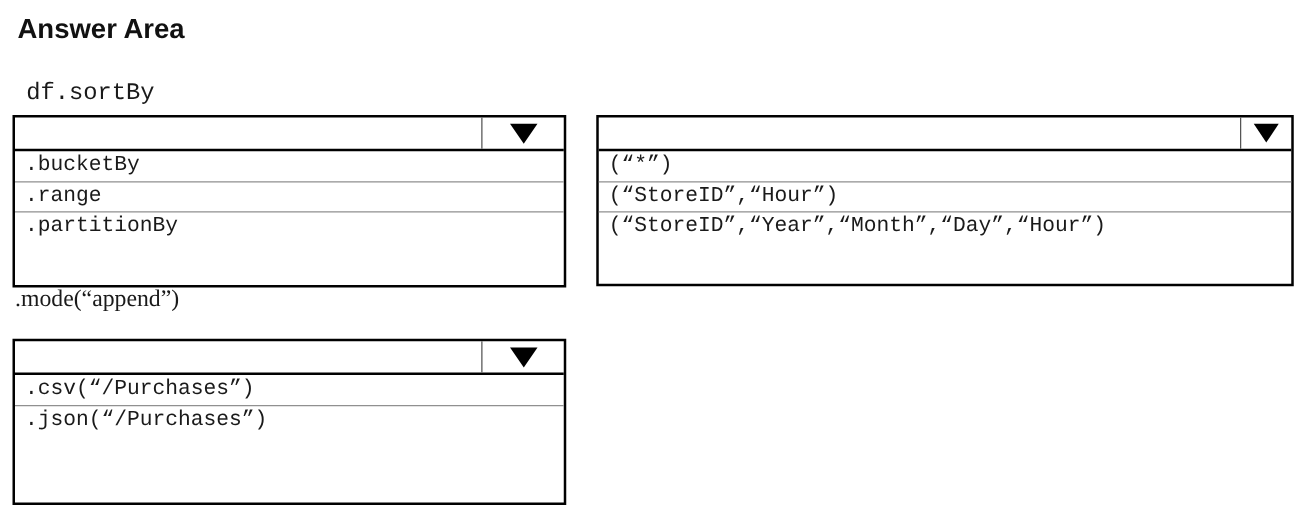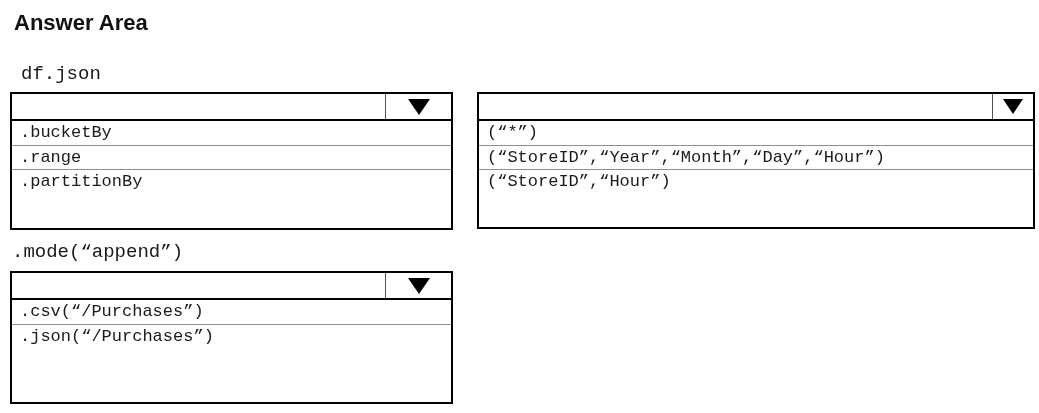--- a/index.html
+++ b/index.html
@@ -21,21 +21,21 @@
     font-size: 22px;
     color: #111111;
   }
   .code-label {
     position: absolute;
     font-size: 19px;
     white-space: pre;
     color: #1a1a1a;
   }
   #label-0 { left: 21px; top: 63px; }
-  #label-2 { left: 12px; top: 241px; }
+  #label-2 { left: 12px; top: 229px; font-family: Liberation Serif, serif; }
 
   .listbox {
     position: absolute;
     background: #ffffff;
     border: 2px solid #000000;
   }
   #box-0 { left: 10px;  top: 92px;  width: 443px; height: 138px; }
   #box-1 { left: 477px; top: 92px;  width: 558px; height: 137px; }
   #box-2 { left: 10px;  top: 271px; width: 443px; height: 133px; }
 
@@ -83,21 +83,21 @@
   }
   .dd-option + .dd-option {
     border-top: 1px solid #909090;
   }
 </style>
 </head>
 <body>
 
 <div class="title">Answer Area</div>
 
-<div class="code-label" id="label-0">df.json</div>
+<div class="code-label" id="label-0">df.sortBy</div>
 
 <div class="listbox" id="box-0">
   <div class="dd-header">
     <div class="dd-value"></div>
     <div class="dd-arrow-cell">
       <span class="dd-arrow"></span>
     </div>
   </div>
   <div class="dd-option">.bucketBy</div>
   <div class="dd-option">.range</div>
@@ -105,22 +105,22 @@
 </div>
 
 <div class="listbox" id="box-1">
   <div class="dd-header">
     <div class="dd-value"></div>
     <div class="dd-arrow-cell">
       <span class="dd-arrow"></span>
     </div>
   </div>
   <div class="dd-option">(“*”)</div>
+  <div class="dd-option">(“StoreID”,“Hour”)</div>
   <div class="dd-option">(“StoreID”,“Year”,“Month”,“Day”,“Hour”)</div>
-  <div class="dd-option">(“StoreID”,“Hour”)</div>
 </div>
 
 <div class="code-label" id="label-2">.mode(“append”)</div>
 
 <div class="listbox" id="box-2">
   <div class="dd-header">
     <div class="dd-value"></div>
     <div class="dd-arrow-cell">
       <span class="dd-arrow"></span>
     </div>

